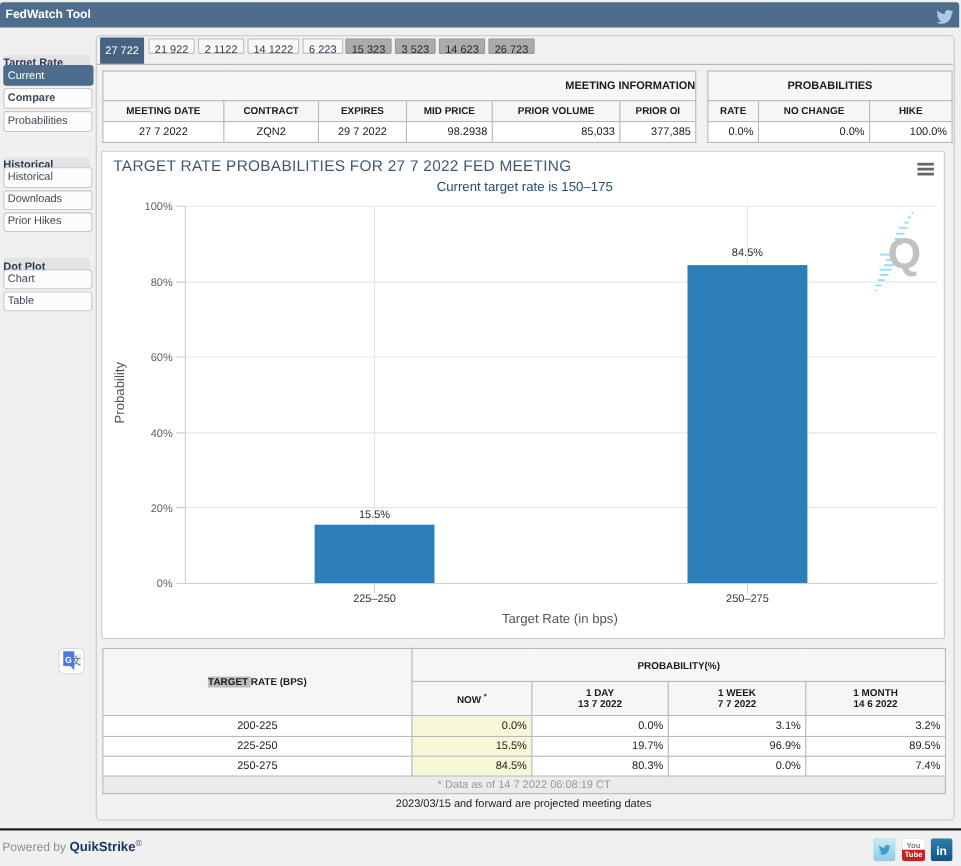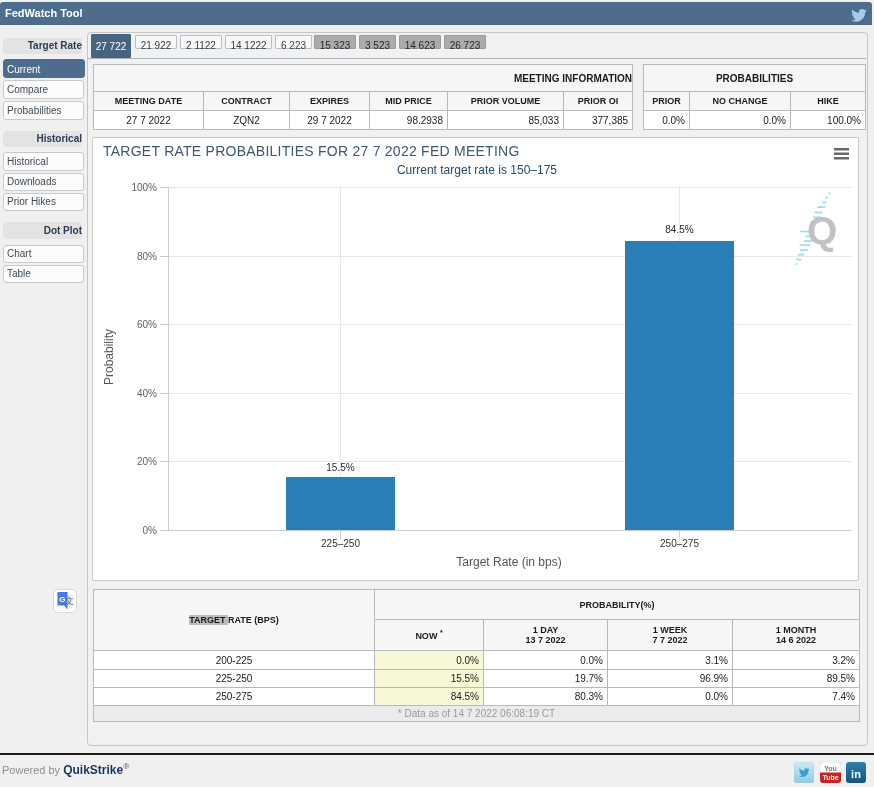--- a/index.html
+++ b/index.html
@@ -5,21 +5,21 @@
 * { margin:0; padding:0; box-sizing:border-box; }
 html,body { width:874px; height:787px; background:#f0f0f0; font-family:"Liberation Sans", sans-serif; }
 #app { position:relative; width:874px; height:787px; overflow:hidden; }
 .abs { position:absolute; }
 
 
 #hdr { left:0; top:2px; width:872px; height:23px; background:#4e6d8c; border-radius:3px 3px 0 0; }
 #hdr .t { position:absolute; left:5px; top:0; line-height:23px; color:#fff; font-size:11px; font-weight:bold; }
 
 
-.sbhdr { left:3px; width:79px; background:#e3e3e3; border-radius:4px; text-align:right; font-weight:bold; font-size:10px; color:#2b3a55; }
+.sbhdr { left:3px; width:79px; background:#e3e3e3; border-radius:4px; text-align:left; font-weight:bold; font-size:10px; color:#2b3a55;margin-top:12px; }
 .sbitem { left:3px; width:81px; background:#fcfcfc; border:1px solid #c9c9c9; border-radius:3px; font-size:10px; color:#3e4a57; padding-left:3px; }
 .sbsel { background:#4e6d8c; color:#fff; border-color:#4e6d8c; width:82px; }
 
 
 #panel { left:87px; top:32px; width:781px; height:714px; background:#f1f1f1; border:1px solid #c6c6c6; border-radius:4px; }
 
 
 .tab { top:35px; height:14px; background:#f8f8f8; border:1px solid #b9bfc5; font-size:10px; color:#2c3e50; text-align:center; line-height:20px; border-radius:1px; }
 .tabsel { top:34px; height:24px; background:#486382; color:#fff; border-color:#486382; z-index:3; }
 .tabgray { background:#ababab; border-color:#9a9a9a; color:#1d2732; }
@@ -49,21 +49,21 @@
 <div id="app">
   <div id="hdr" class="abs">
       <span class="t">FedWatch Tool</span>
     <svg class="abs" style="left:851px;top:7px" width="16" height="13" viewBox="0 0 24 20">
         <path fill="#a9cbe8" d="M24 2.4c-.9.4-1.8.7-2.8.8 1-.6 1.8-1.6 2.2-2.7-1 .6-2 1-3.1 1.2C19.4.7 18.1 0 16.7 0c-2.7 0-4.9 2.2-4.9 4.9 0 .4 0 .8.1 1.1C7.7 5.8 4.1 3.8 1.7.9 1.2 1.7 1 2.5 1 3.4c0 1.7.9 3.2 2.2 4.1-.8 0-1.6-.2-2.2-.6v.1c0 2.4 1.7 4.4 3.9 4.8-.4.1-.8.2-1.3.2-.3 0-.6 0-.9-.1.6 2 2.4 3.4 4.6 3.4-1.7 1.3-3.8 2.1-6.1 2.1-.4 0-.8 0-1.2-.1 2.2 1.4 4.8 2.2 7.5 2.2 9.1 0 14-7.5 14-14v-.6c1-.7 1.8-1.6 2.5-2.5z"></path>
       </svg>
   </div>
 
   <div class="abs sbhdr" style="top:38px;height:16px;line-height:16px;">Target Rate</div>
   <div class="abs sbitem sbsel" style="top:59px;height:19px;line-height:19px;">Current</div>
-  <div class="abs sbitem" style="top:80px;height:19px;line-height:17px;">Compare</div>
+  <div class="abs sbitem" style="top:80px;height:19px;line-height:17px;font-weight:bold;">Compare</div>
   <div class="abs sbitem" style="top:101px;height:19px;line-height:17px;">Probabilities</div>
   <div class="abs sbhdr" style="top:131px;height:16px;line-height:16px;">Historical</div>
   <div class="abs sbitem" style="top:152px;height:19px;line-height:17px;">Historical</div>
   <div class="abs sbitem" style="top:173px;height:18px;line-height:16px;">Downloads</div>
   <div class="abs sbitem" style="top:193px;height:18px;line-height:16px;">Prior Hikes</div>
   <div class="abs sbhdr" style="top:222px;height:17px;line-height:17px;">Dot Plot</div>
   <div class="abs sbitem" style="top:245px;height:18px;line-height:16px;">Chart</div>
   <div class="abs sbitem" style="top:265px;height:18px;line-height:16px;">Table</div>
 
   <div class="abs" style="left:53px;top:589px;width:24px;height:24px;border:1px solid #d8d8d8;border-radius:5px;background:#fdfdfd;">
@@ -124,21 +124,21 @@
     <colgroup>
         <col style="width:46px">
         <col style="width:101px">
         <col style="width:75px">
       </colgroup>
     <tbody>
         <tr>
           <th colspan="3" style="height:27px;text-align:center;font-size:10px;">PROBABILITIES</th>
         </tr>
     <tr>
-          <th style="height:19px;" class="ct">PRIOR</th>
+          <th style="height:19px;" class="ct">RATE</th>
           <th class="ct">NO CHANGE</th>
           <th class="ct">HIKE</th>
         </tr>
     <tr>
           <td style="height:19px;" class="rt">0.0%</td>
           <td class="rt">0.0%</td>
           <td class="rt">100.0%</td>
         </tr>
   </tbody>
     </table>
@@ -258,20 +258,21 @@
           <td class="rt">80.3%</td>
           <td class="rt">0.0%</td>
           <td class="rt">7.4%</td>
         </tr>
     <tr style="height:16px;">
           <td colspan="5" style="background:#ebebeb;color:#999;text-align:center;font-size:10px;">* Data as of 14 7 2022 06:08:19 CT</td>
         </tr>
   </tbody>
     </table>
 
+  <div id="note" class="abs">2023/03/15 and forward are projected meeting dates</div>
 
   <div id="blackline" class="abs"></div>
   <div id="powered" class="abs">Powered by <b>QuikStrike</b><span style="font-size:8px;color:#555;vertical-align:super;">®</span></div>
 
   <svg class="abs" style="left:794px;top:762px" width="20" height="21" viewBox="0 0 20 21">
     <defs>
         <linearGradient id="tw" x1="0" y1="0" x2="0" y2="1">
           <stop offset="0" stop-color="#cdeaf5"></stop>
           <stop offset="1" stop-color="#8ecbe3"></stop>
         </linearGradient>

